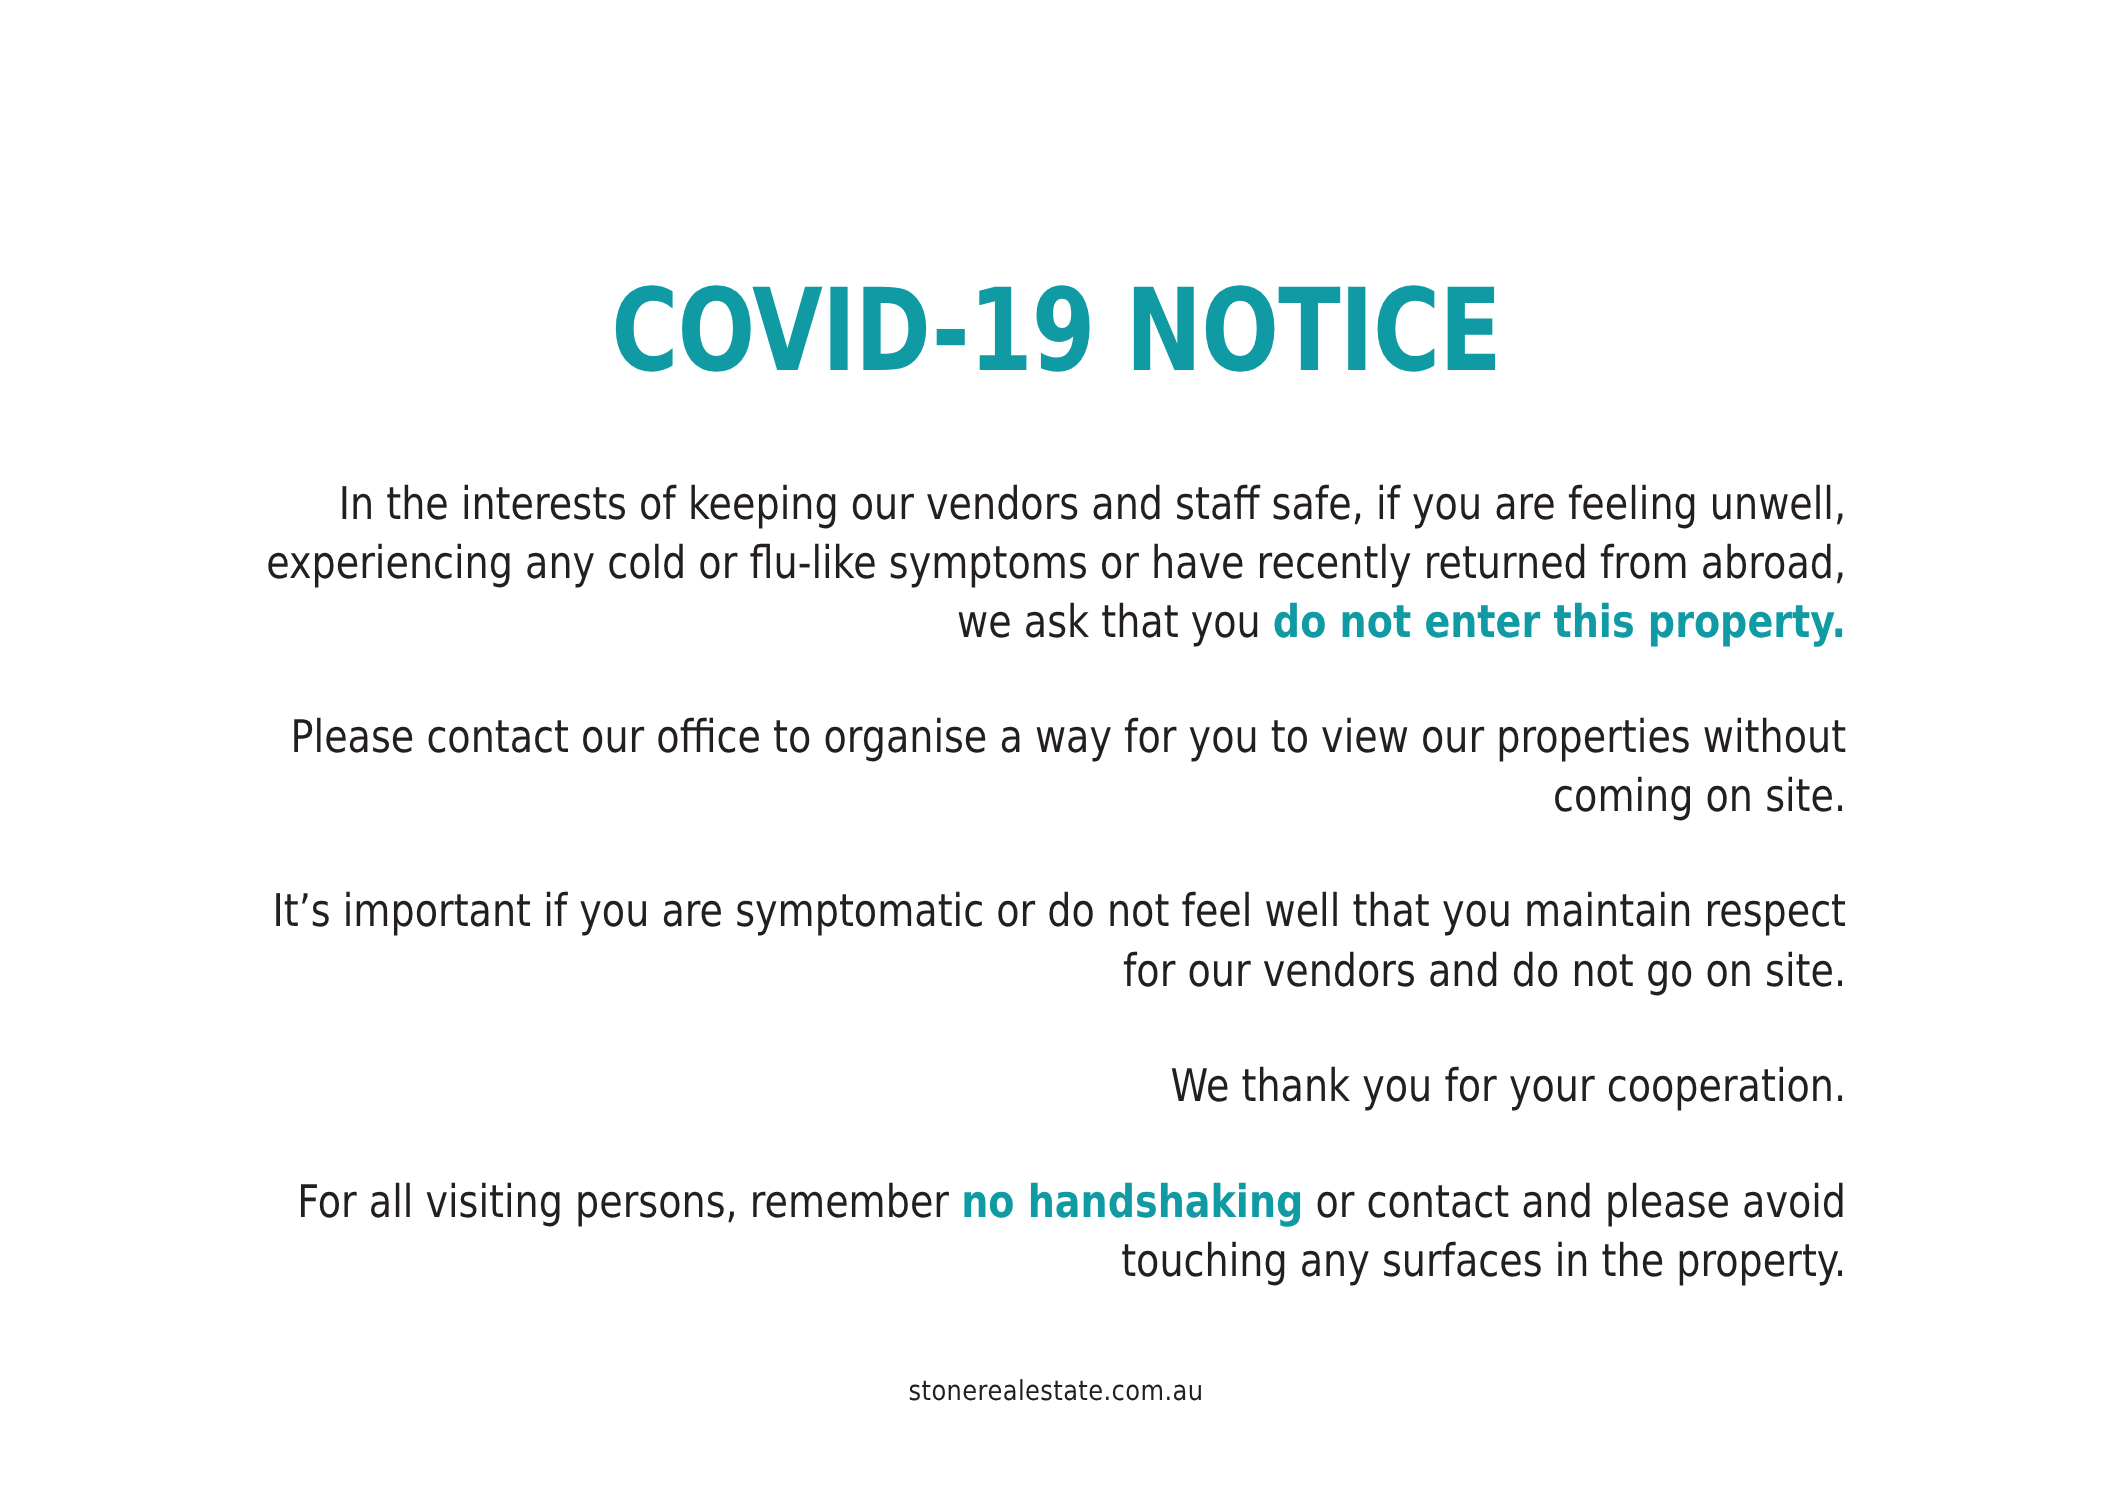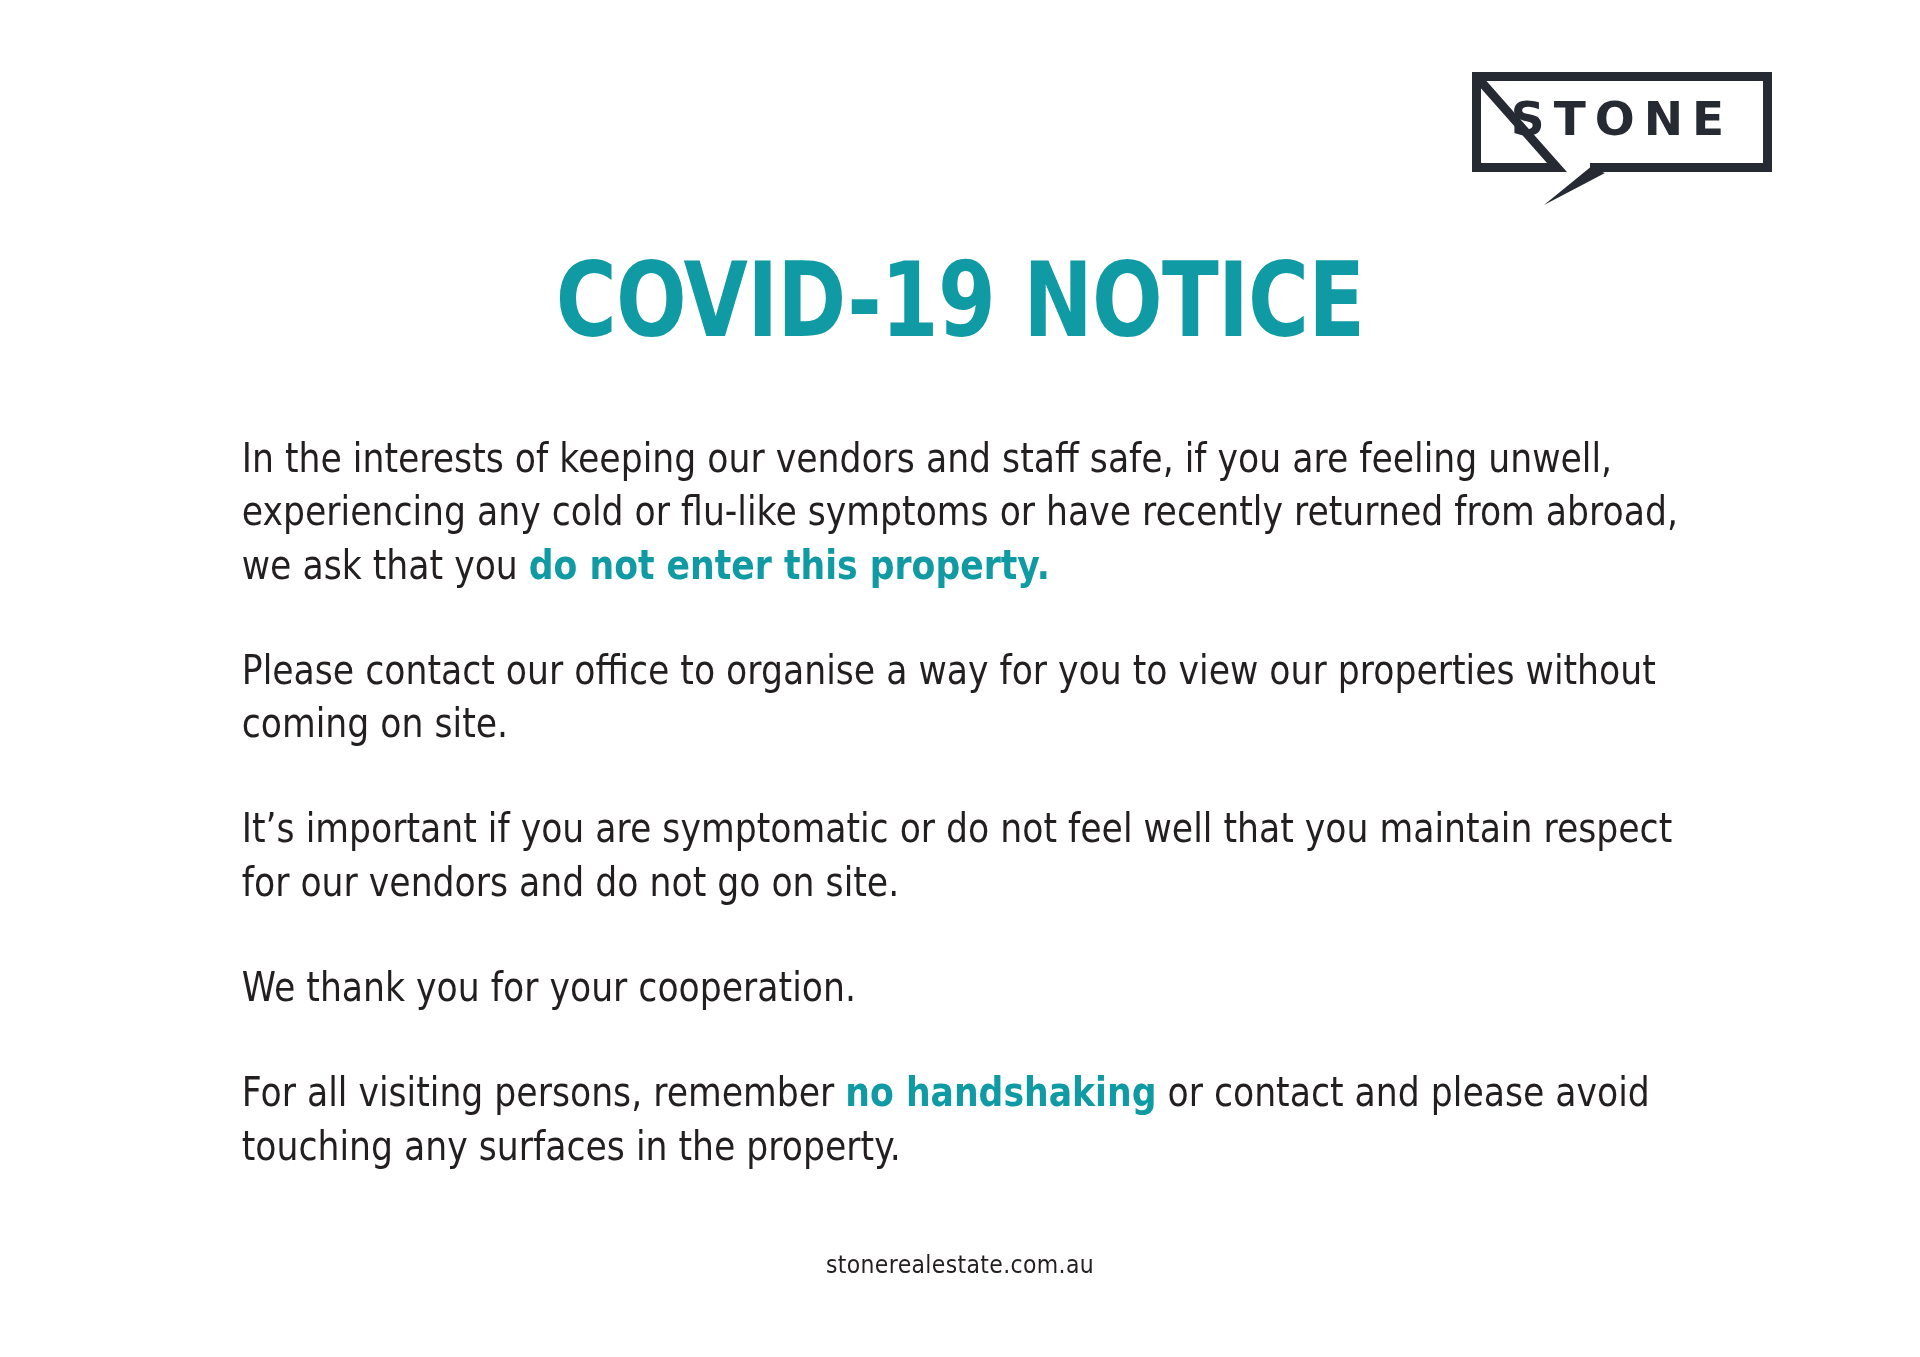--- a/index.html
+++ b/index.html
@@ -56,21 +56,21 @@
     white-space: nowrap;
   }
 
   
   .body-block {
     position: absolute;
     top: 432px;
     left: 50%;
     transform: translateX(-50%);
     width: 1700px;
-    text-align: left;
+    text-align: right;
   }
   .para {
     font-family: "DejaVu Sans", sans-serif;
     font-size: 41px;
     line-height: 1.30;
     color: #231f20;
     margin: 0 0 52px 0;
     transform: scaleX(0.845);
     transform-origin: center center;
     font-weight: 400;
@@ -93,31 +93,20 @@
     letter-spacing: 0.4px;
     color: #231f20;
     transform: scaleX(0.88);
   }
 </style>
 </head>
 <body>
 
 <div class="poster">
 
-  <div class="logo-wrap">
-    <svg viewBox="0 0 300 140" xmlns="http://www.w3.org/2000/svg">
-
-      <g fill="none" stroke="#262b33" stroke-width="9">
-        <path d="M4.5 4.5 H295.5 V95.5 H118 M85 95.5 H4.5 V4.5 Z"></path>
-      </g>
-
-      <path d="M118 95.5 L133 101 L72 133 Z" fill="#262b33"></path>
-      <text x="150" y="63" text-anchor="middle" font-family="DejaVu Sans, sans-serif" font-size="47" font-weight="700" letter-spacing="9" fill="#262b33">STONE</text>
-    </svg>
-  </div>
 
   <div class="heading">COVID-19 NOTICE</div>
 
   <div class="body-block">
     <p class="para"><span>In the interests of keeping our vendors and staff safe, if you are feeling unwell, experiencing any cold or flu-like symptoms or have recently returned from abroad, we ask that you </span><span class="em">do not enter this property.</span></p>
     <p class="para"><span>Please contact our office to organise a way for you to view our properties without coming on site.</span></p>
     <p class="para"><span>It’s important if you are symptomatic or do not feel well that you maintain respect for our vendors and do not go on site.</span></p>
     <p class="para"><span>We thank you for your cooperation.</span></p>
     <p class="para"><span>For all visiting persons, remember </span><span class="em">no handshaking</span><span> or contact and please avoid touching any surfaces in the property.</span></p>
   </div>

